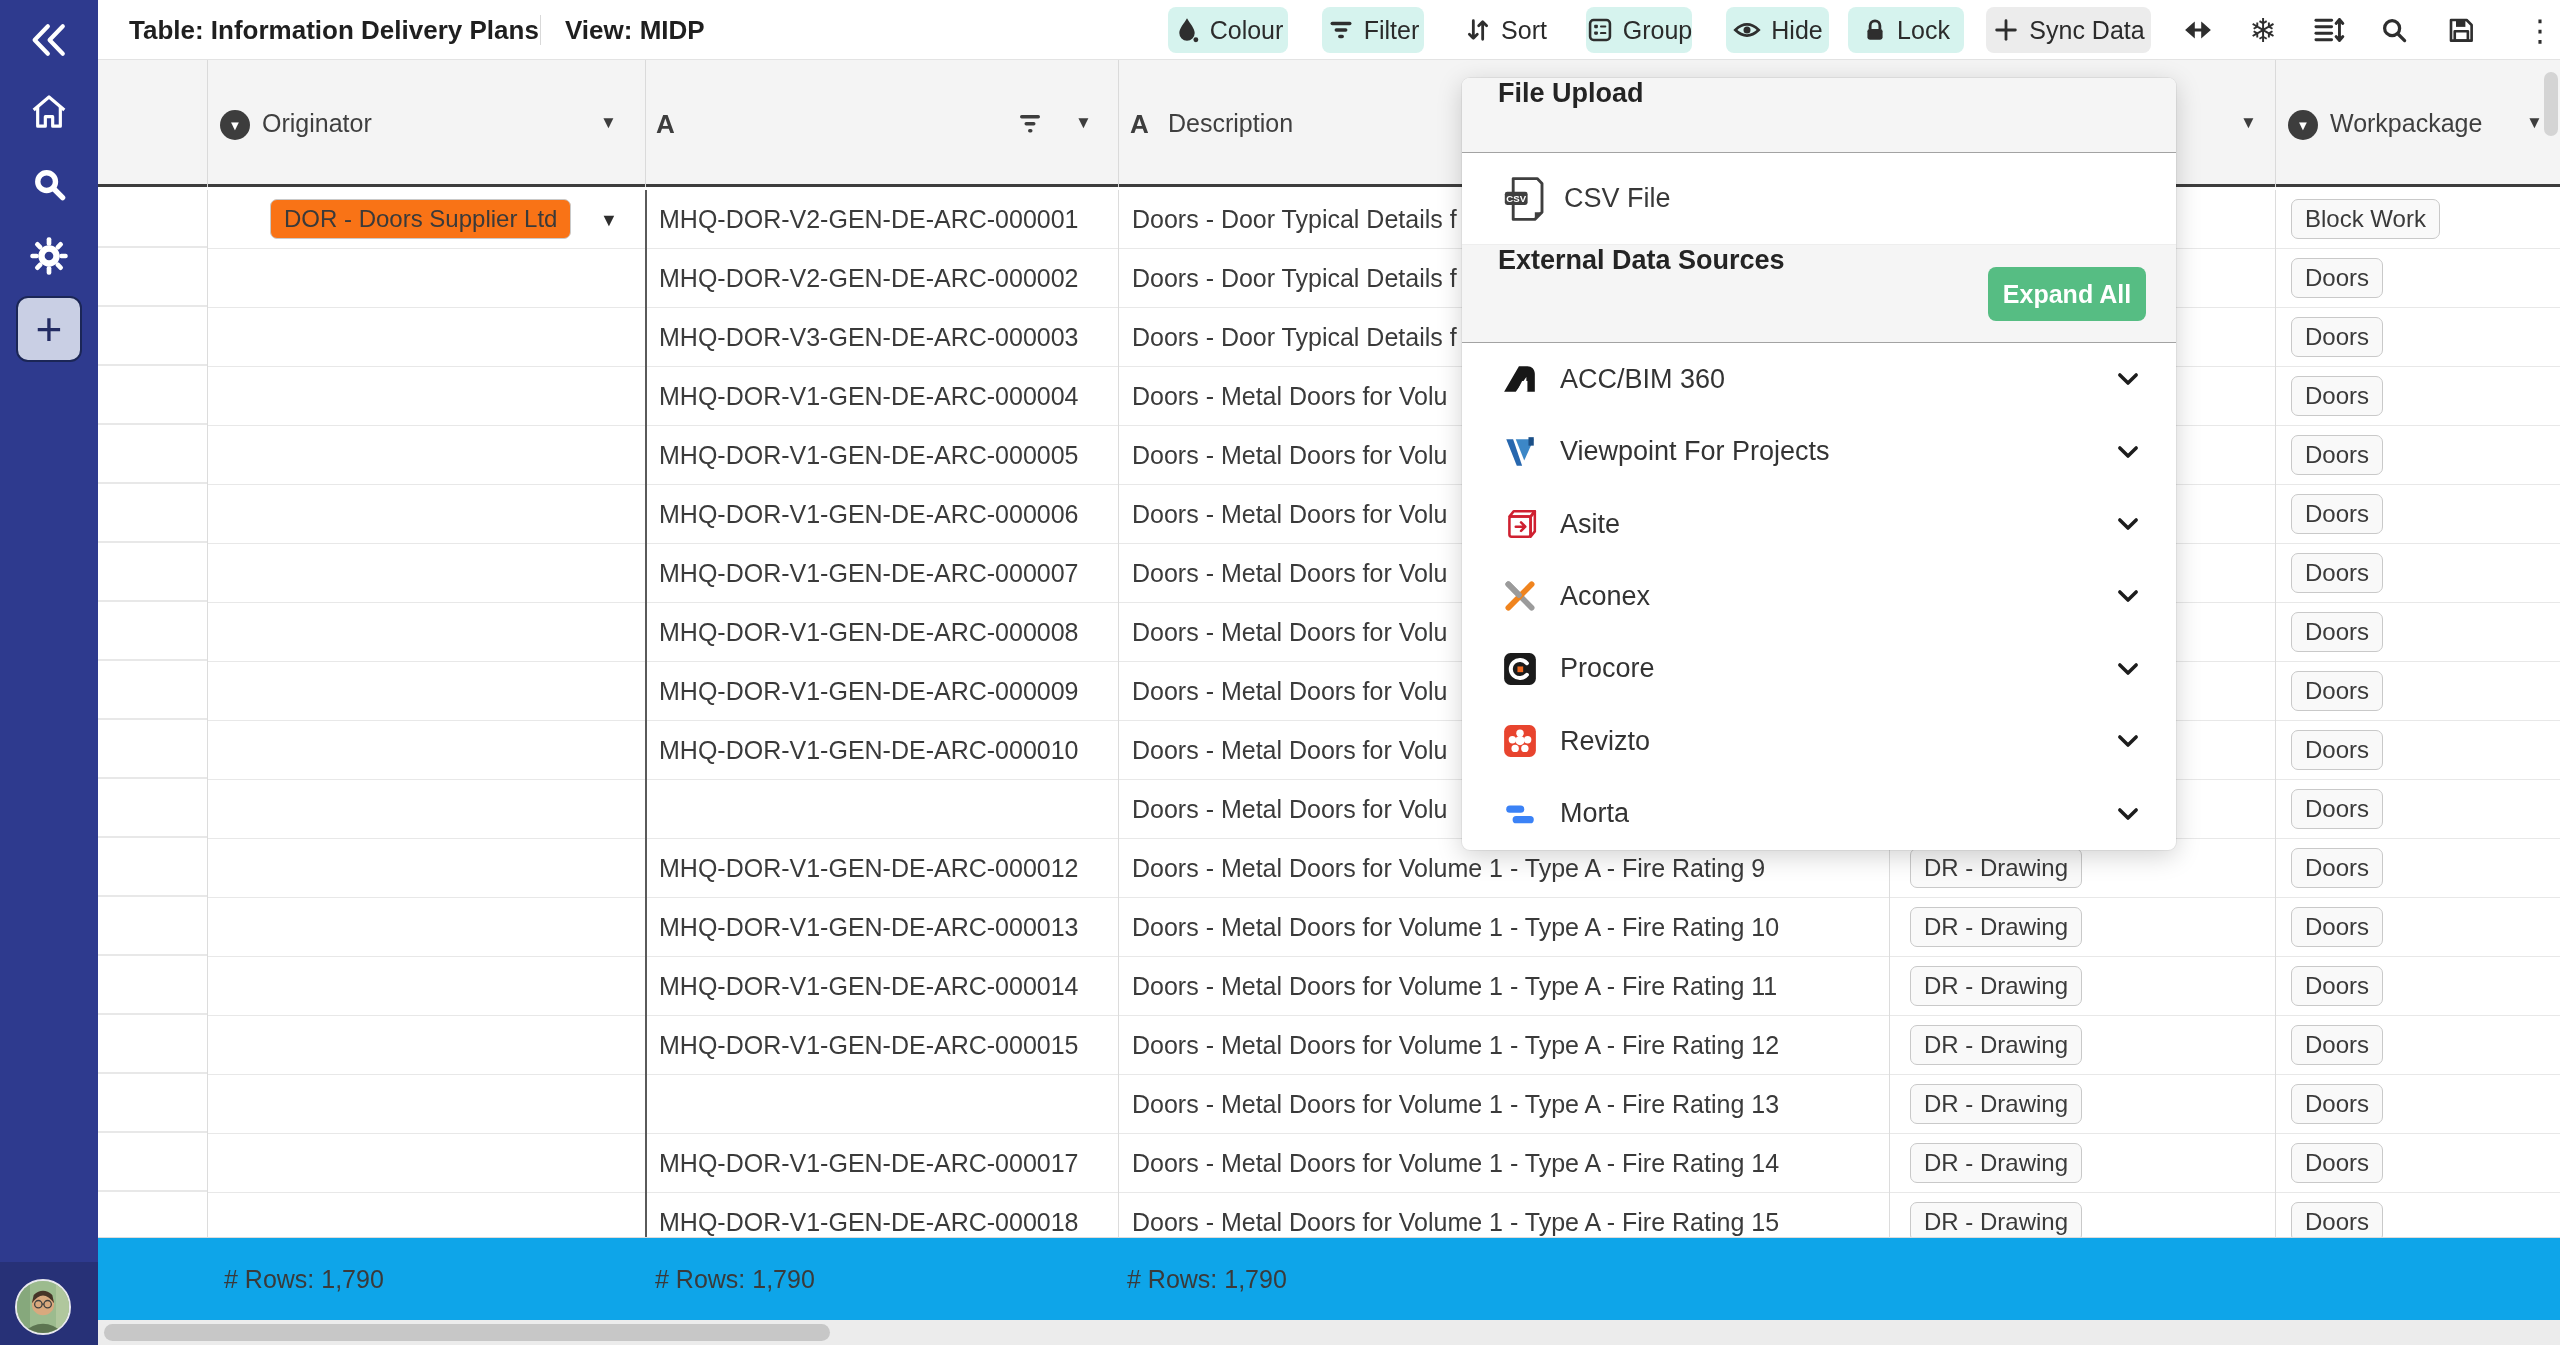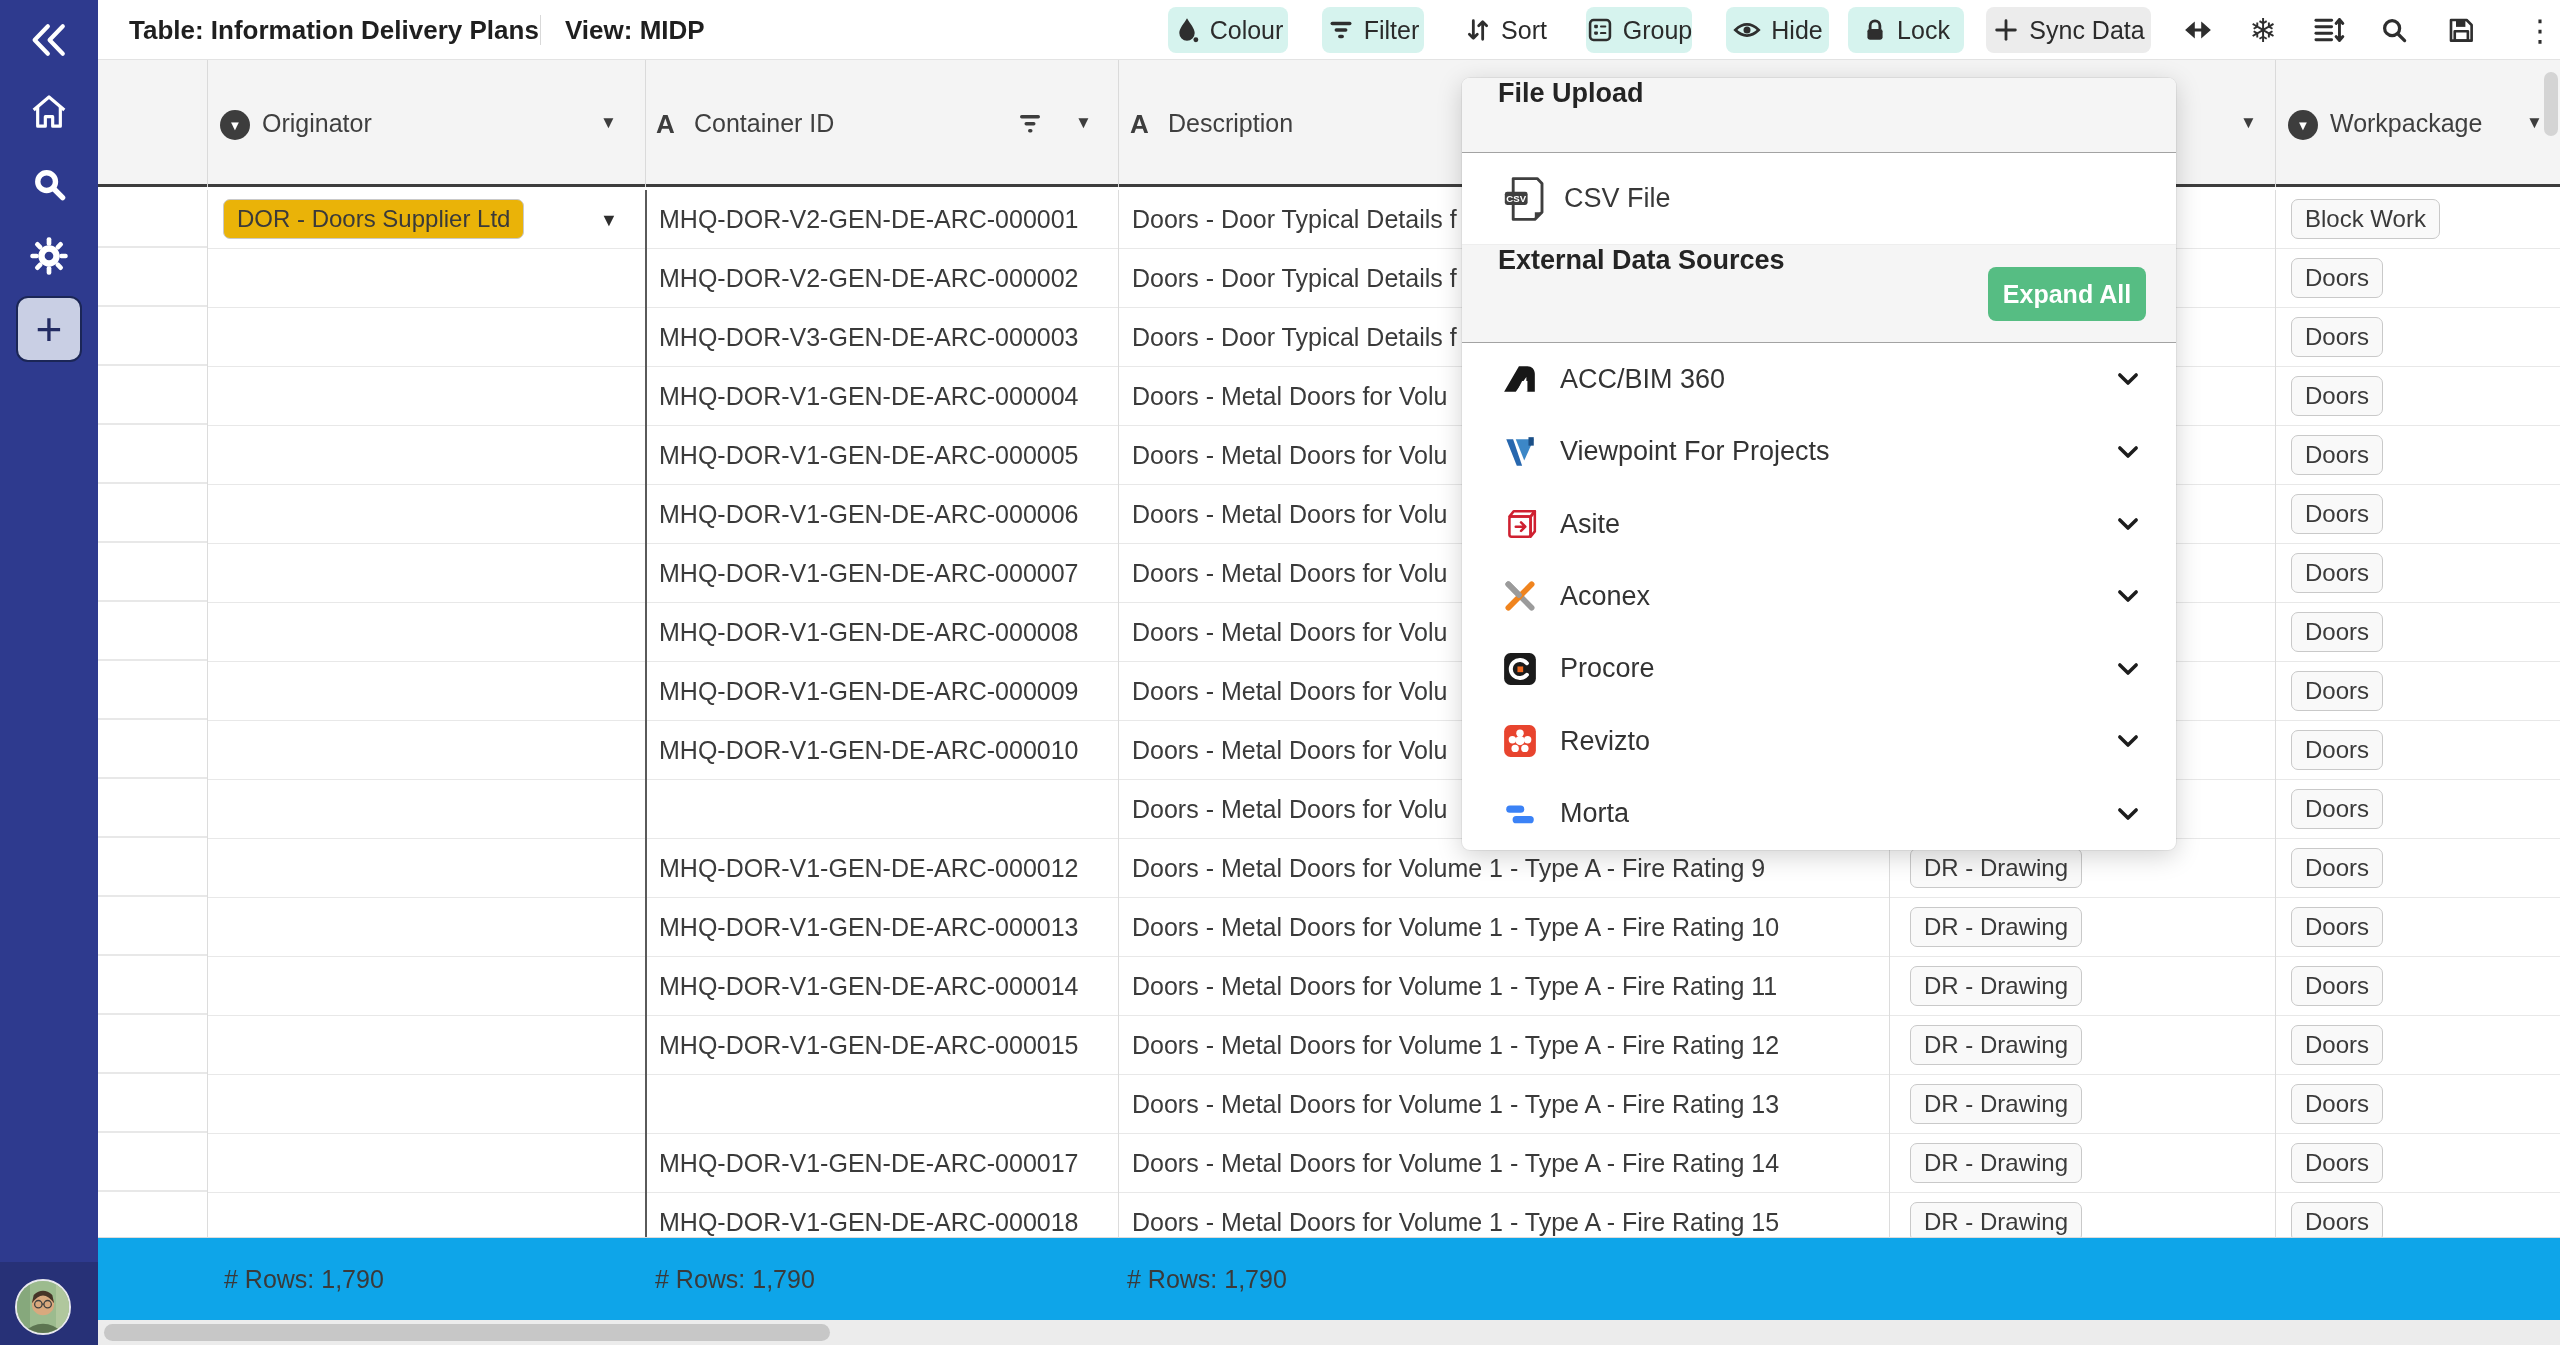--- a/index.html
+++ b/index.html
@@ -45,21 +45,21 @@
   
   #rows { position:absolute; left:98px; top:190px; width:2462px; height:1047px; background:#fff; overflow:hidden; z-index:1; }
   #narrow-col { position:absolute; left:0; top:0; width:109px; height:1047px;
     background:repeating-linear-gradient(to bottom, rgba(0,0,0,0) 0 56px, #e8e8e8 56px 58px, rgba(0,0,0,0) 58px 59px); }
   #rows .vline { position:absolute; top:0; width:1px; height:1047px; background:#dcdcdc; }
   #rows .vline.dark { width:2px; background:#5a5a5a; }
   .trow { position:absolute; left:109px; width:2353px; height:59px; border-bottom:1px solid #e8e8e8; }
   .cellTxt { position:absolute; top:0; height:58px; line-height:58px; font-size:25px; color:#3a3a3a; white-space:nowrap; }
   .chip { position:absolute; top:9px; height:40px; line-height:38px; padding:0 13px; border:1px solid #c9c9c9;
           border-radius:7px; font-size:24px; color:#3a3a3a; background:#f9f9f9; white-space:nowrap; }
-  .chip.white { background:#eab308; }
+  .chip.white { background:#f97316;margin-left:47px; }
   .row-caret { position:absolute; top:20px; font-size:18px; color:#2e2e2e; }
 
   
   #tfoot { position:absolute; left:98px; top:1237px; width:2462px; height:83px; background:#0ea5e9;
            border-top:1px solid #dcdcdc; z-index:4; }
   #tfoot span { position:absolute; top:0; height:83px; line-height:83px; font-size:25px; color:#3a3a3a; }
   #hscroll { position:absolute; left:98px; top:1320px; width:2462px; height:25px; background:#ececec; z-index:4; }
   #hthumb { position:absolute; left:6px; top:4px; width:726px; height:17px; border-radius:9px; background:#c7c7c7; }
   #vthumb { position:absolute; left:2544px; top:72px; width:14px; height:64px; border-radius:8px; background:#d4d4d4; z-index:6; }
 
@@ -275,21 +275,20 @@
     <div class="vline" style="left:109px"></div>
     <div class="vline" style="left:547px"></div>
     <div class="vline" style="left:1020px"></div>
     <div class="vline" style="left:2177px"></div>
 
     <span class="hcell-ic-circle" style="left:122px">▼</span>
     <span class="hlabel" style="left:164px">Originator</span>
     <span class="hcaret" style="left:502px">▼</span>
 
     <span class="hcell-ic-a" style="left:558px">A</span>
-    <span class="hlabel" style="left:596px">Container ID</span>
     <span style="position:absolute; left:920px; top:52px">
       <svg width="26" height="24" viewBox="0 0 26 24">
           <rect x="2" y="3" width="20" height="3.4" rx="1.7" fill="#3d3d3d"></rect>
           <rect x="6.5" y="10" width="11" height="3.4" rx="1.7" fill="#3d3d3d"></rect>
           <rect x="10" y="17" width="4.5" height="3.4" rx="1.7" fill="#3d3d3d"></rect>
         </svg>
     </span>
     <span class="hcaret" style="left:977px">▼</span>
 
     <span class="hcell-ic-a" style="left:1032px">A</span>

